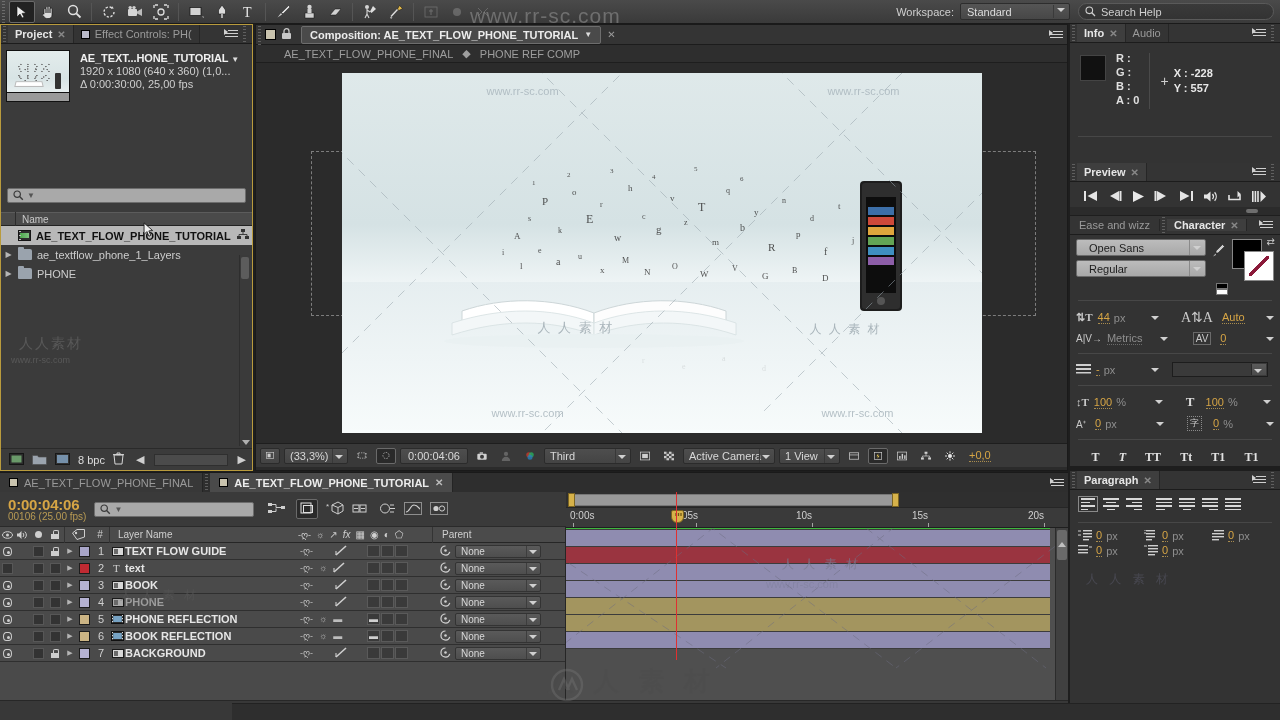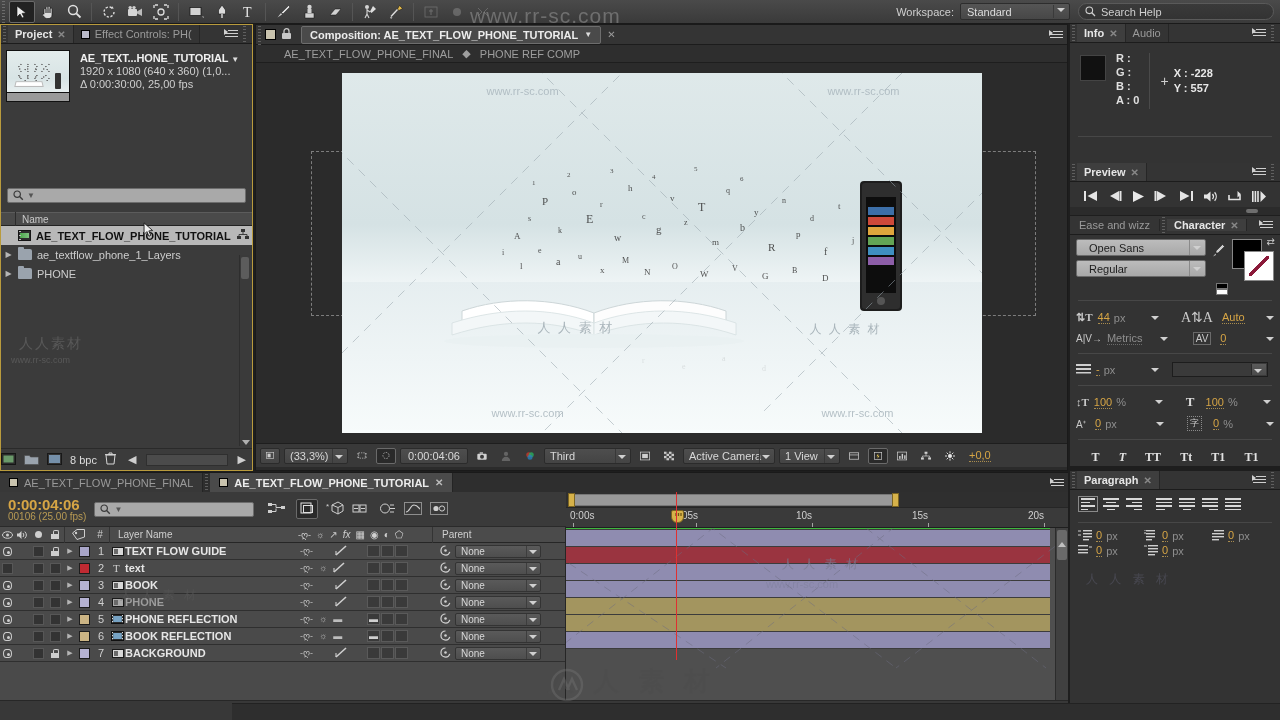--- a/index.html
+++ b/index.html
@@ -99,21 +99,21 @@
   .ic-comp::before { content:''; position:absolute; inset:2px 1px;
     background:linear-gradient(90deg,#4da64d,#7ec27e); }
   .ic-comp::after { content:''; position:absolute; left:0; right:0; top:0; bottom:0;
     background:repeating-linear-gradient(to bottom,#bbb 0 1px,transparent 1px 4px);
     background-size:2px 4px; background-repeat:repeat-y;
     background-position:0 0, 11px 0; }
   .ic-folder { width:14px; height:11px; background:#9aa3ad; border-radius:1px 2px 1px 1px; position:relative; }
   .ic-folder::before { content:''; position:absolute; left:0; top:-2px; width:6px; height:3px;
     background:#9aa3ad; border-radius:1px 1px 0 0; }
   .proj-bottom { position:absolute; left:0; right:0; bottom:0; height:22px; background:#3b3b3b;
-    border-top:1px solid #2a2a2a; display:flex; align-items:center; gap:8px; color:#ddd; font-size:11px; }
+    border-top:1px solid #2a2a2a; display:flex; align-items:center; gap:8px; padding-left:8px; color:#ddd; font-size:11px; }
   .cursor-arrow { position:absolute; width:11px; height:16px; pointer-events:none; }
 
   
   #comp { left:255px; top:24px; width:813px; height:447px; background:#2b2b2b; border:1px solid #1a1a1a; }
   .comp-tabbar { height:20px; background:#343434; display:flex; align-items:center; border-bottom:1px solid #1c1c1c; }
   .comp-tab { height:18px; display:flex; align-items:center; gap:6px; padding:0 8px;
     background:#4a4a4a; border:1px solid #6d6d6d; border-radius:2px; color:#ececec;
     font-weight:bold; font-size:11px; margin-left:4px; }
   .breadcrumb { height:18px; display:flex; align-items:center; gap:9px; padding-left:28px;
     color:#9e9e9e; font-size:11px; background:#2e2e2e; border-bottom:1px solid #1e1e1e; }

